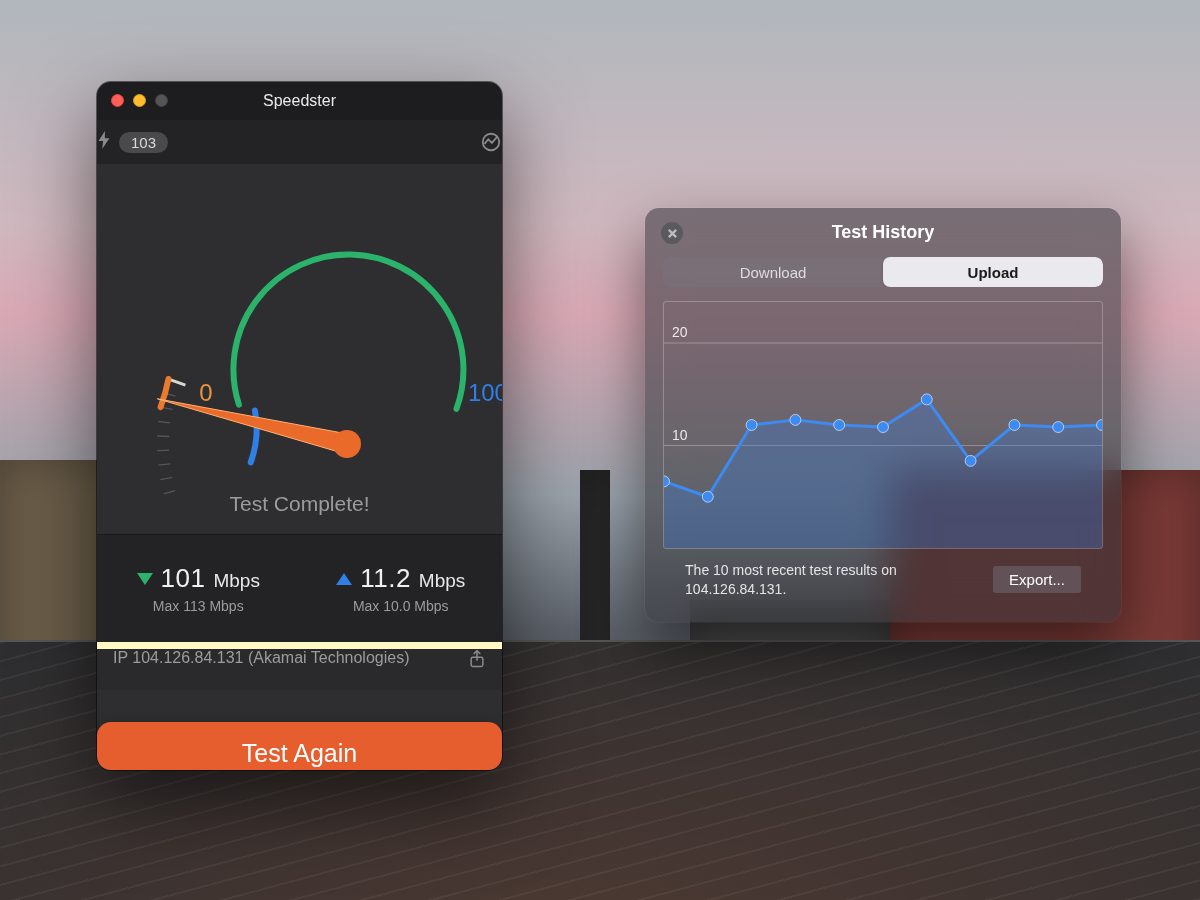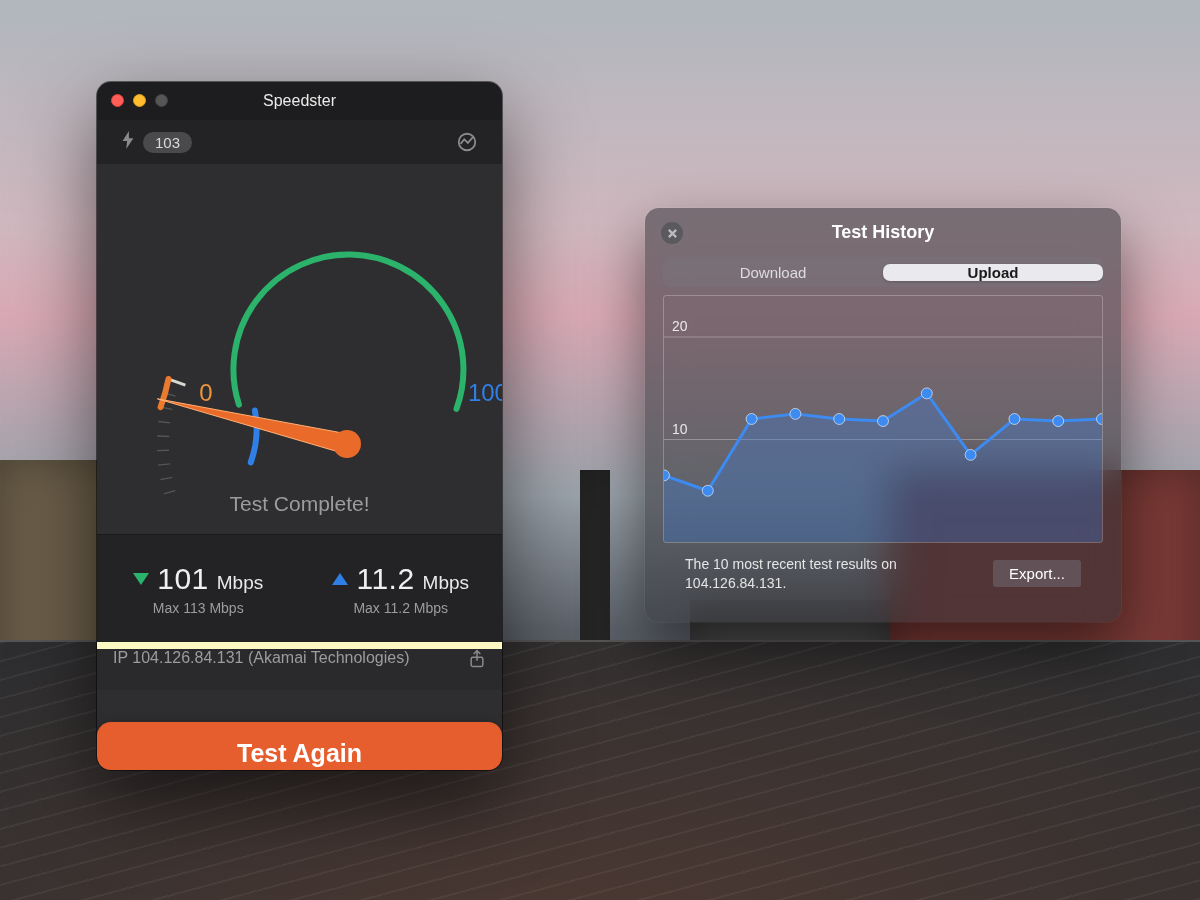--- a/index.html
+++ b/index.html
@@ -49,21 +49,21 @@
   }
   .traffic { position:absolute; left:14px; top:12px; display:flex; gap:9px; }
   .tl { width:13px; height:13px; border-radius:50%; }
   .tl.red { background:#ff5f57; border:1px solid #e0443e; }
   .tl.yellow { background:#febc2e; border:1px solid #d89d22; }
   .tl.gray { background:#555; border:1px solid #444; }
   .title { color:#eaeaea; font-size:16px; font-weight:500; }
 
   .toprow {
     height:44px; background:#232325; display:flex; align-items:center;
-    padding:0 24px; justify-content:space-between;
+    padding:0 0; justify-content:space-between;
   }
   .leftctr { display:flex; align-items:center; gap:8px; }
   .bolt { color:#8a8a8c; font-size:16px; }
   .pill {
     background:#4a4a4c; color:#d9d9d9; border-radius:12px;
     padding:2px 12px; font-size:15px; font-weight:500;
   }
   .hist-icon { width:22px; height:22px; color:#8a8a8c; }
   .hist-icon svg { width:22px; height:22px; stroke:#8a8a8c; fill:none; stroke-width:2; }
 
@@ -72,34 +72,34 @@
   .gauge-status { position:absolute; left:0; right:0; top:328px; text-align:center; color:#9c9c9e; font-size:21px; }
 
   .results {
     background:#232325; height:108px; display:flex; border-top:1px solid #1a1a1a;
   }
   .rescol { flex:1; display:flex; flex-direction:column; align-items:center; justify-content:center; gap:4px; }
   .resline { display:flex; align-items:baseline; gap:8px; }
   .tri { width:0; height:0; border-left:8px solid transparent; border-right:8px solid transparent; align-self:center; }
   .tri.down { border-top:12px solid #2bb36b; }
   .tri.up { border-bottom:12px solid #2f7fe6; }
-  .resval { font-size:30px; font-weight:500; color:#f0f0f0; letter-spacing:0.5px; }
+  .resval { font-size:26px; font-weight:500; color:#f0f0f0; letter-spacing:0.5px; }
   .resunit { font-size:19px; color:#e9e9e9; font-weight:400; }
   .resmax { font-size:14px; color:#9c9c9e; }
 
   .iprow {
     height:48px; background:#2a2a2c; display:flex; padding:0 16px;
     color:#9c9c9e; font-size:16px; justify-content:space-between; border-top:7px solid #fef9c3;
   }
   .share-icon svg { width:18px; height:20px; stroke:#8a8a8c; fill:none; stroke-width:1.8; }
 
   .btnwrap { height:126px; display:flex; align-items:center; justify-content:center; background:#2e2e30; }
   .testagain {
     width:440px; height:62px; border:none; border-radius:14px;
-    background:#e65d2e; color:#fff; font-size:25px; font-weight:700;
+    background:#e65d2e; color:#fff; font-size:25px; font-weight:400;
     cursor:pointer; box-shadow:0 4px 14px rgba(0,0,0,0.35);
   }
 
   
   .history {
     position:absolute; left:645px; top:208px; width:476px; height:414px;
     background: rgba(50,50,54,0.55);
     backdrop-filter: blur(20px);
     -webkit-backdrop-filter: blur(20px);
     border-radius:14px;
@@ -107,21 +107,21 @@
     color:#eee; padding:14px 18px 20px 18px;
   }
   .hist-head { position:relative; text-align:center; font-size:18px; font-weight:600; color:#fff; margin-bottom:14px; }
   .close-dot {
     position:absolute; left:-2px; top:0; width:22px; height:22px; border-radius:50%;
     background:#5a5a5e; display:flex; align-items:center; justify-content:center; cursor:pointer;
   }
   .close-dot svg { width:11px; height:11px; stroke:#bbb; stroke-width:2.5; }
   .seg {
     display:flex; height:30px; border-radius:8px; background:rgba(120,120,128,0.35);
-    overflow:hidden; margin-bottom:8px;align-items:center;
+    overflow:hidden; margin-bottom:14px;
   }
   .seg div { flex:1; display:flex; align-items:center; justify-content:center; font-size:15px; cursor:pointer; }
   .seg .sel { background:#e9e9ee; color:#1a1a1a; border-radius:7px; font-weight:700; box-shadow:0 1px 3px rgba(0,0,0,0.2); }
   .seg .unsel { color:#ddd; }
 
   .chartbox {
     position:relative; height:248px; border:1px solid rgba(255,255,255,0.25);
     border-radius:3px; margin-bottom:12px;
   }
   .chart-svg { position:absolute; inset:0; width:100%; height:100%; }
@@ -248,21 +248,21 @@
         <span class="resunit">Mbps</span>
       </div>
       <div class="resmax">Max 113 Mbps</div>
     </div>
     <div class="rescol">
       <div class="resline">
         <span class="tri up"></span>
         <span class="resval">11.2</span>
         <span class="resunit">Mbps</span>
       </div>
-      <div class="resmax">Max 11.2 Mbps</div>
+      <div class="resmax">Max 10.0 Mbps</div>
     </div>
   </div>
 
   <div class="iprow">
     <span>IP 104.126.84.131 (Akamai Technologies)</span>
     <span class="share-icon">
       <svg viewBox="0 0 20 24">
           <path d="M10 2v12M6 6l4-4 4 4"></path>
           <rect x="3" y="10" width="14" height="11" rx="2"></rect>
         </svg>

